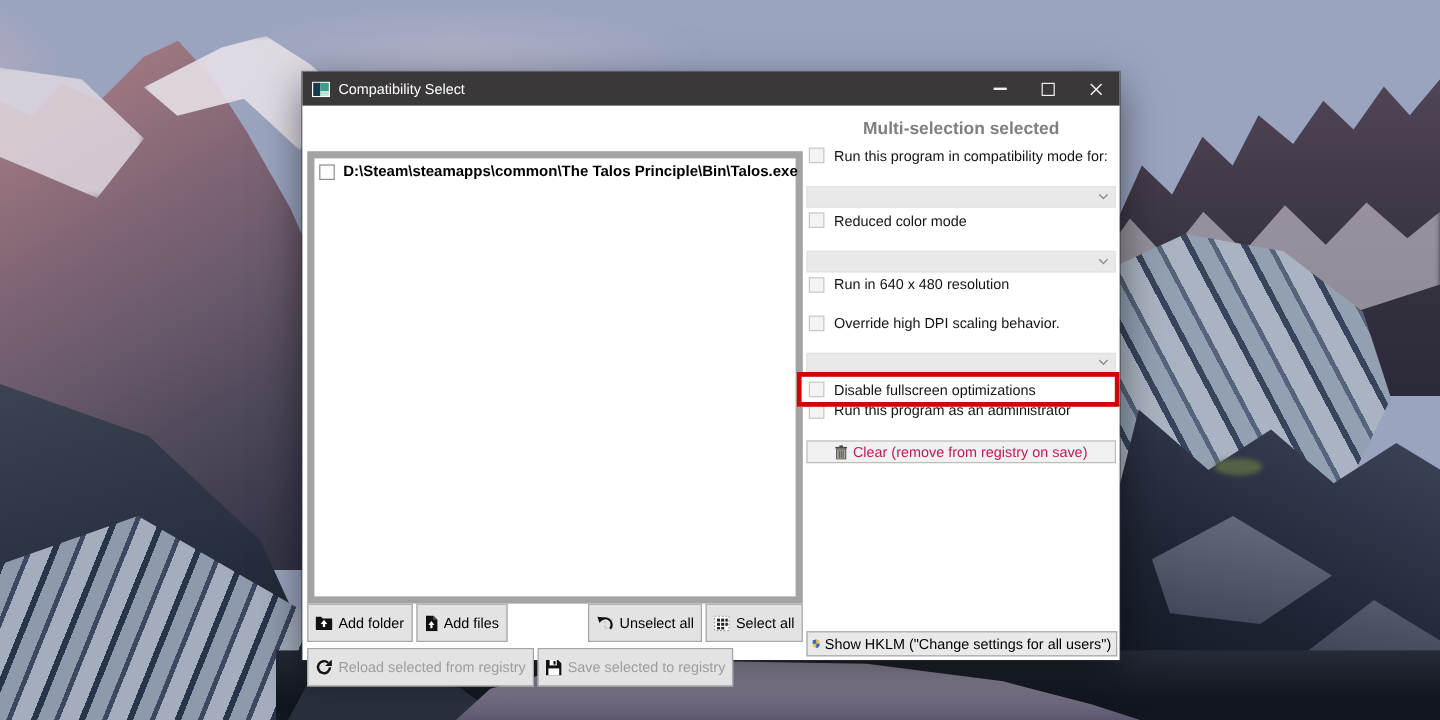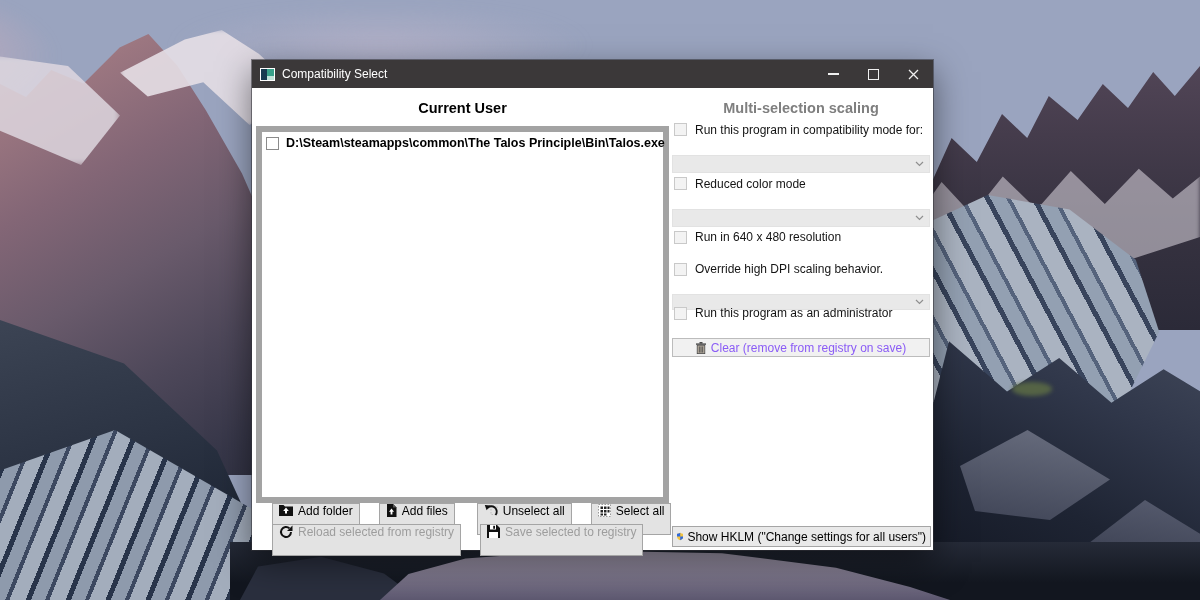--- a/index.html
+++ b/index.html
@@ -62,26 +62,26 @@
   .rp-row{display:flex;align-items:center;gap:8px;padding-left:2px;height:15px;margin-bottom:18px;font-size:12px;color:#141414;white-space:nowrap;}
   .rp-row.tight{height:14px;}
   .dd{height:18px;margin-bottom:3px;background:#e9e9e9;border:1px solid #e2e2e2;box-sizing:border-box;position:relative;}
   .dd.small{height:16px;margin-bottom:0;}
   .dd .chev{position:absolute;right:5px;top:50%;margin-top:-3px;}
   .sub-label{height:14px;margin-bottom:2px;padding-left:23px;font-size:12px;color:#141414;display:flex;align-items:center;white-space:nowrap;}
   .hl-box{position:relative;z-index:2;margin-left:-8px;width:269px;height:29px;box-sizing:border-box;border:4px solid #d40404;background:#fff;display:flex;align-items:center;}
   .hl-box .rp-row{margin-bottom:0;padding-left:6px;}
   .rp-row.admin{margin-top:-4px;position:relative;z-index:1;align-items:flex-end;}
   .clear-btn{margin-top:4px;width:258px;height:19px;box-sizing:border-box;background:#f1f1f1;border:1px solid #bcbcbc;
-    color:#8b5cf6;font-size:12px;display:flex;align-items:center;justify-content:center;gap:5px;font-family:inherit;}
+    color:#be185d;font-size:12px;display:flex;align-items:center;justify-content:center;gap:5px;font-family:inherit;}
   
   .btnrow1{position:absolute;left:4px;top:443px;width:413px;display:flex;gap:3px;}
-  .btnrow2{position:absolute;left:4px;top:464px;display:flex;gap:3px;}
-  .wbtn{height:32px;box-sizing:border-box;background:#e3e3e3;border:1px solid #a5a5a5;display:flex;align-items:flex-start;gap:5px;
-    padding:0 6px;font-size:12px;color:#000;font-family:inherit;white-space:nowrap;cursor:default;margin-left:16px;}
+  .btnrow2{position:absolute;left:4px;top:480px;display:flex;gap:3px;}
+  .wbtn{height:32px;box-sizing:border-box;background:#e3e3e3;border:1px solid #a5a5a5;display:flex;align-items:center;gap:5px;
+    padding:0 6px;font-size:12px;color:#000;font-family:inherit;white-space:nowrap;cursor:default;}
   .wbtn.disabled{color:#9d9d9d;}
   .spacer{flex:1;}
   .hklm{position:absolute;left:420px;top:466px;width:259px;height:21px;box-sizing:border-box;background:#e9e9e9;border:1px solid #a5a5a5;
     display:flex;align-items:center;gap:4px;padding:0 4px;font-size:12px;color:#000;font-family:inherit;white-space:nowrap;}
   svg{display:block;}
 </style>
 </head>
 <body>
 
 <div class="stage">
@@ -127,22 +127,21 @@
             <span class="max-glyph"></span>
           </span>
         <span class="ctrl">
           <svg width="11" height="11" viewBox="0 0 11 11">
               <path d="M1 1 L10 10 M10 1 L1 10" stroke="#f0f0f0" stroke-width="1.3"></path>
             </svg>
         </span>
       </span>
     </div>
 
-    <div class="heading hl-left">Current User</div>
-    <div class="heading hl-right">Multi-selection scaling</div>
+    <div class="heading hl-right">Multi-selection selected</div>
 
     <div class="listbox">
       <div class="list-item">
         <span class="cb"></span>
         <span>D:\Steam\steamapps\common\The Talos Principle\Bin\Talos.exe</span>
       </div>
     </div>
 
     <div class="rpanel">
       <div class="rp-row">
@@ -175,20 +174,26 @@
         <span class="cb dis"></span>
         <span>Override high DPI scaling behavior.</span>
       </div>
       <div class="dd small">
         <span></span>
         <svg class="chev" width="9" height="6" viewBox="0 0 9 6">
             <polyline points="1,1 4.5,4.5 8,1" fill="none" stroke="#8f8f8f" stroke-width="1.2"></polyline>
           </svg>
       </div>
 
+      <div class="hl-box">
+        <div class="rp-row tight">
+          <span class="cb dis"></span>
+          <span>Disable fullscreen optimizations</span>
+        </div>
+      </div>
 
       <div class="rp-row tight admin">
         <span class="cb dis"></span>
         <span>Run this program as an administrator</span>
       </div>
 
       <button class="clear-btn">
         <svg width="10" height="12" viewBox="0 0 10 12">
             <rect x="3.5" y="0" width="3" height="1.6" fill="#4a4a4a"></rect>
             <rect x="0" y="1.4" width="10" height="1.4" fill="#4a4a4a"></rect>

